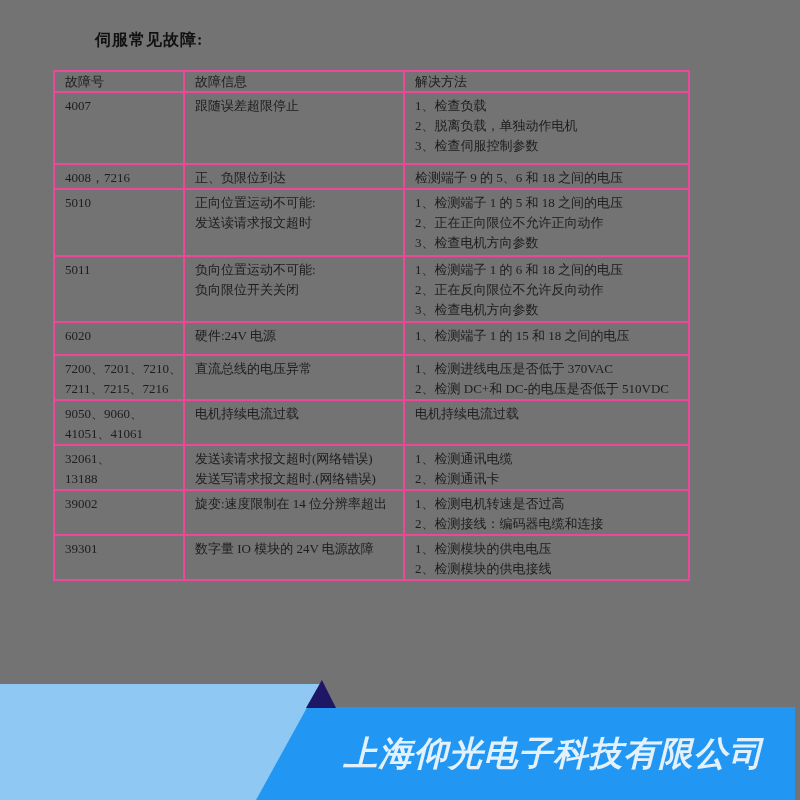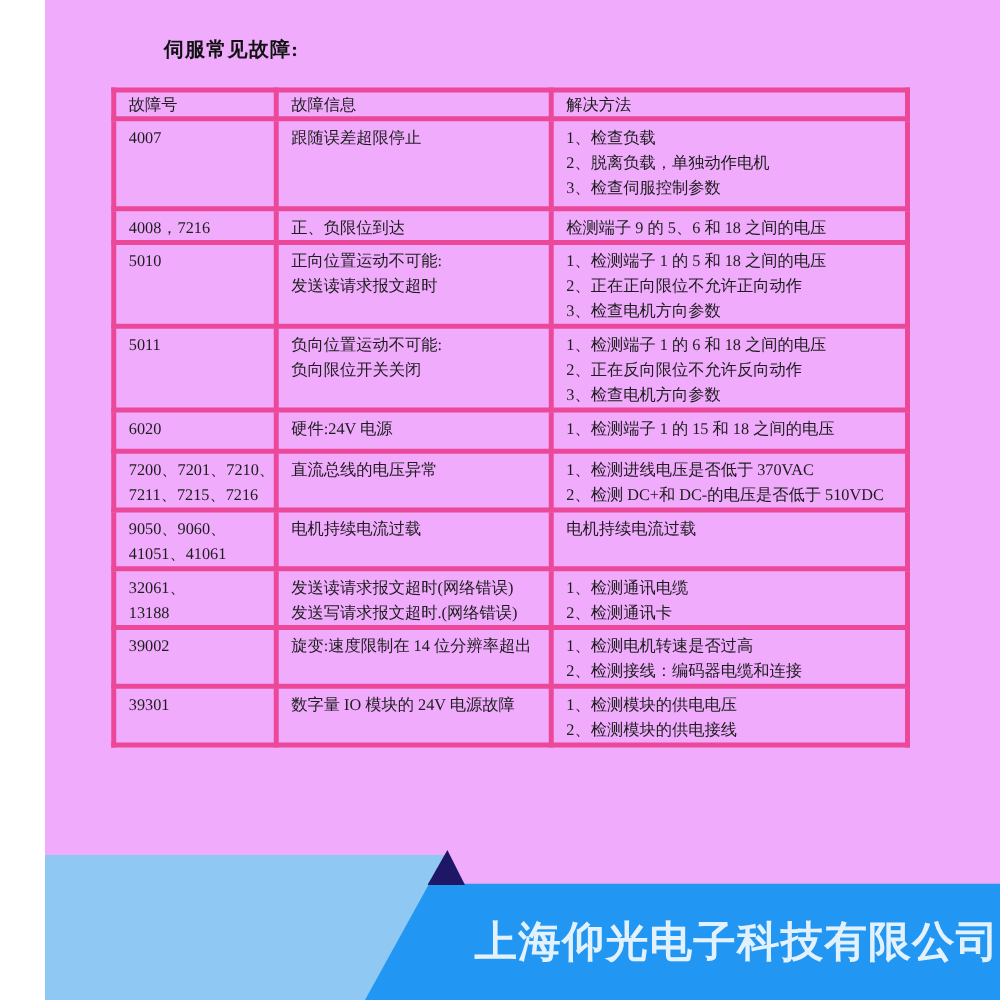--- a/index.html
+++ b/index.html
@@ -3,55 +3,56 @@
 <meta charset="utf-8">
 <style>
   html,body{margin:0;padding:0;}
   body{
     width:800px;height:800px;
     background:#ffffff;
     font-family:"Liberation Serif","DejaVu Serif",serif;
     position:relative;
     overflow:hidden;
   }
-  .page{position:absolute;inset:0;background:#f0abfc;margin-left:36px;}
+  .page{position:absolute;inset:0;background:#737373;}
   .doc-title{
     position:absolute;left:95px;top:30px;
     font-size:16px;font-weight:bold;color:#111;
     letter-spacing:1px;
   }
   table.fault-table{
     position:absolute;left:53px;top:70px;
     width:635px;
     border-collapse:collapse;
     table-layout:fixed;
     font-size:13px;color:#1d1d1d;
   }
   table.fault-table th, table.fault-table td{
-    border:4px solid #ec4899;
+    border:2px solid #ec4899;
     vertical-align:top;
     padding:3px 6px 0 10px;
     font-weight:normal;
     text-align:left;
     overflow:hidden;
   }
   table.fault-table th{padding-top:1px;}
   .cell-line{line-height:20px;white-space:nowrap;}
   
   .band{
     position:absolute;left:250px;top:707px;width:545px;height:93px;
   }
   .band-text{
     position:absolute;left:70px;right:8px;top:24px;
     text-align:center;
     font-family:"Liberation Sans","DejaVu Sans",sans-serif;
     font-weight:bold;
     font-size:34px;
     letter-spacing:1px;
     white-space:nowrap;
+    font-style:italic;
   }
   .light-blue-shape{
     position:absolute;left:0;top:684px;width:320px;height:116px;
     clip-path:polygon(0 0,100% 0,80% 100%,0 100%);
   }
   .navy-triangle{
     position:absolute;left:306px;top:680px;width:30px;height:28px;
     clip-path:polygon(53% 0,100% 100%,0 100%);
   }
 </style>

